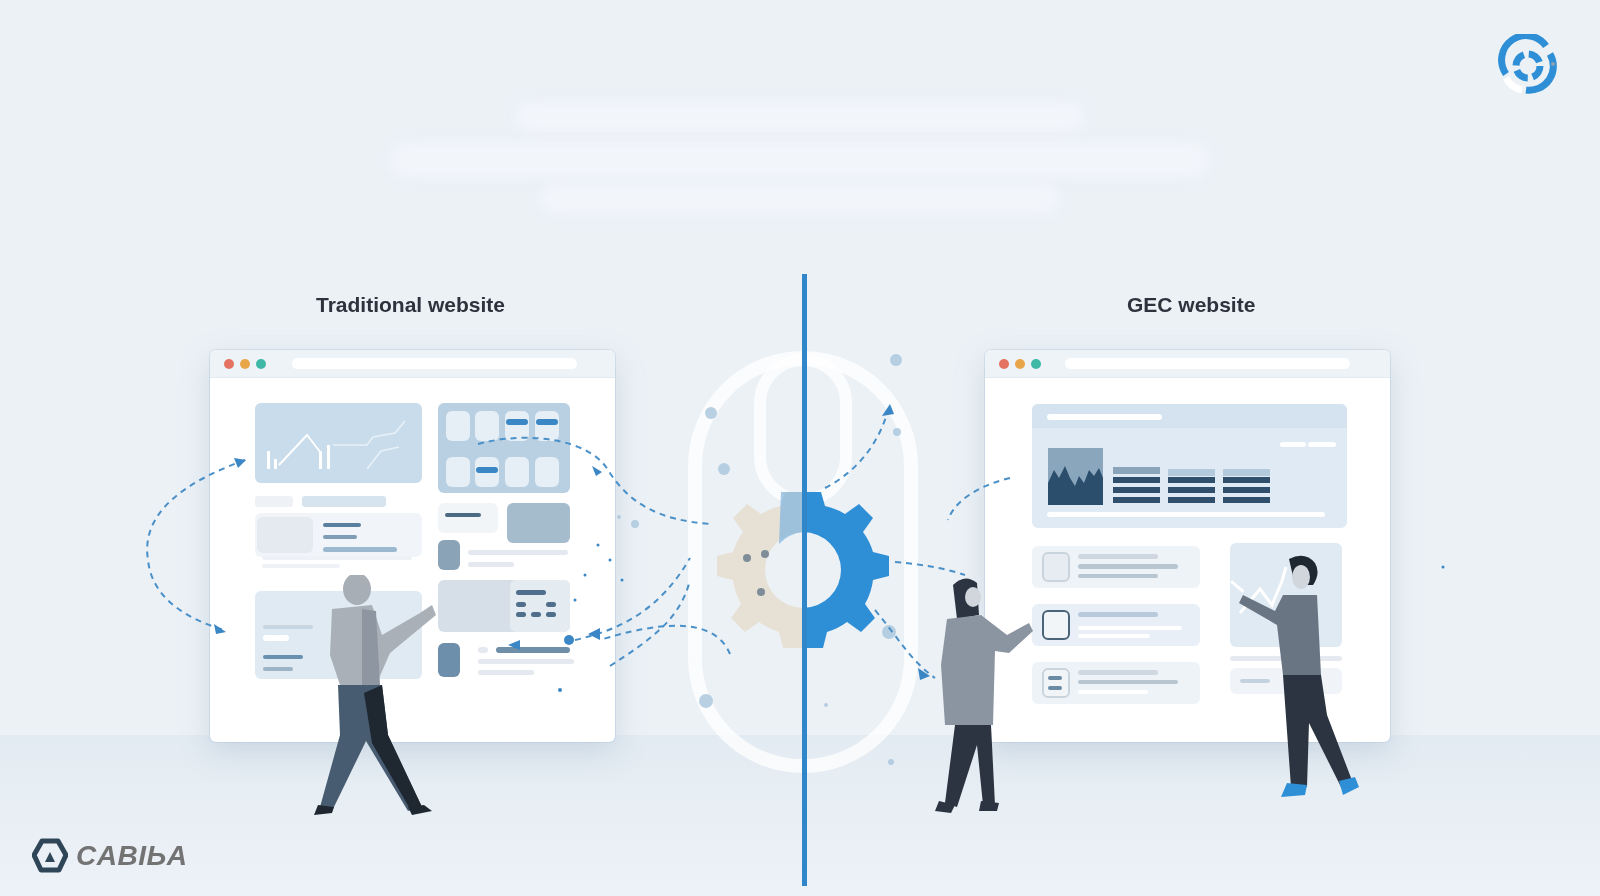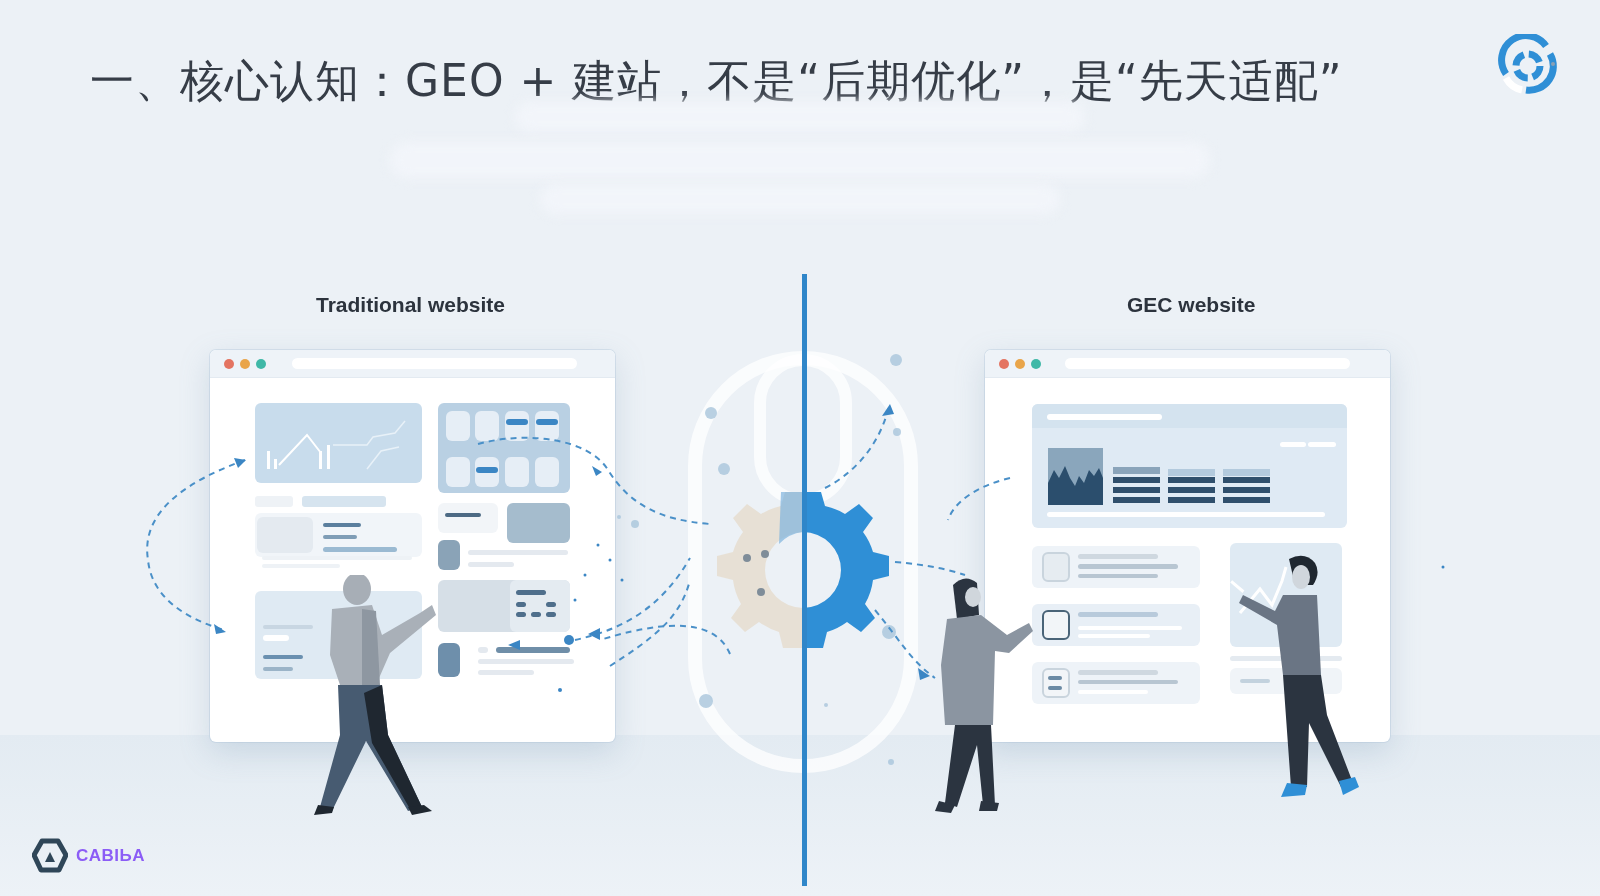--- a/index.html
+++ b/index.html
@@ -53,31 +53,30 @@
 
   .floor {
     position: absolute; left: 0; right: 0; top: 735px; height: 161px;
     background: linear-gradient(#e3ebf2, #edf2f7);
   }
 
   .brand {
     position: absolute; left: 32px; top: 838px; display: flex; align-items: center; gap: 8px;
   }
   .brand-text {
-    font-family: "Liberation Sans", sans-serif; font-weight: 700; font-size: 17px;
-    color: #8b5cf6; letter-spacing: 0.5px;
+    font-family: "Liberation Sans", sans-serif; font-weight: 700; font-size: 28px;
+    color: #737373; letter-spacing: 0.5px; font-style: italic;
   }
   svg { display: block; }
 </style>
 </head>
 <body>
 
 <div class="slide">
 
-  <div class="title">一、核心认知：GEO + 建站，不是“后期优化”，是“先天适配”</div>
 
   <div class="subtitle-blur" style="top:102px; width:570px; height:30px;"></div>
   <div class="subtitle-blur" style="top:142px; width:820px; height:36px;"></div>
   <div class="subtitle-blur" style="top:184px; width:520px; height:30px;"></div>
 
   <div class="logo-top">
     <svg width="64" height="64" viewBox="0 0 64 64">
       <path d="M10 40 A24 24 0 0 1 50 12" stroke="#2f8fd6" stroke-width="7" fill="none"></path>
       <path d="M54 20 A24 24 0 0 1 30 56" stroke="#2f8fd6" stroke-width="7" fill="none"></path>
       <path d="M26 56 A24 24 0 0 1 10 44" stroke="#ffffff" stroke-width="7" fill="none"></path>

